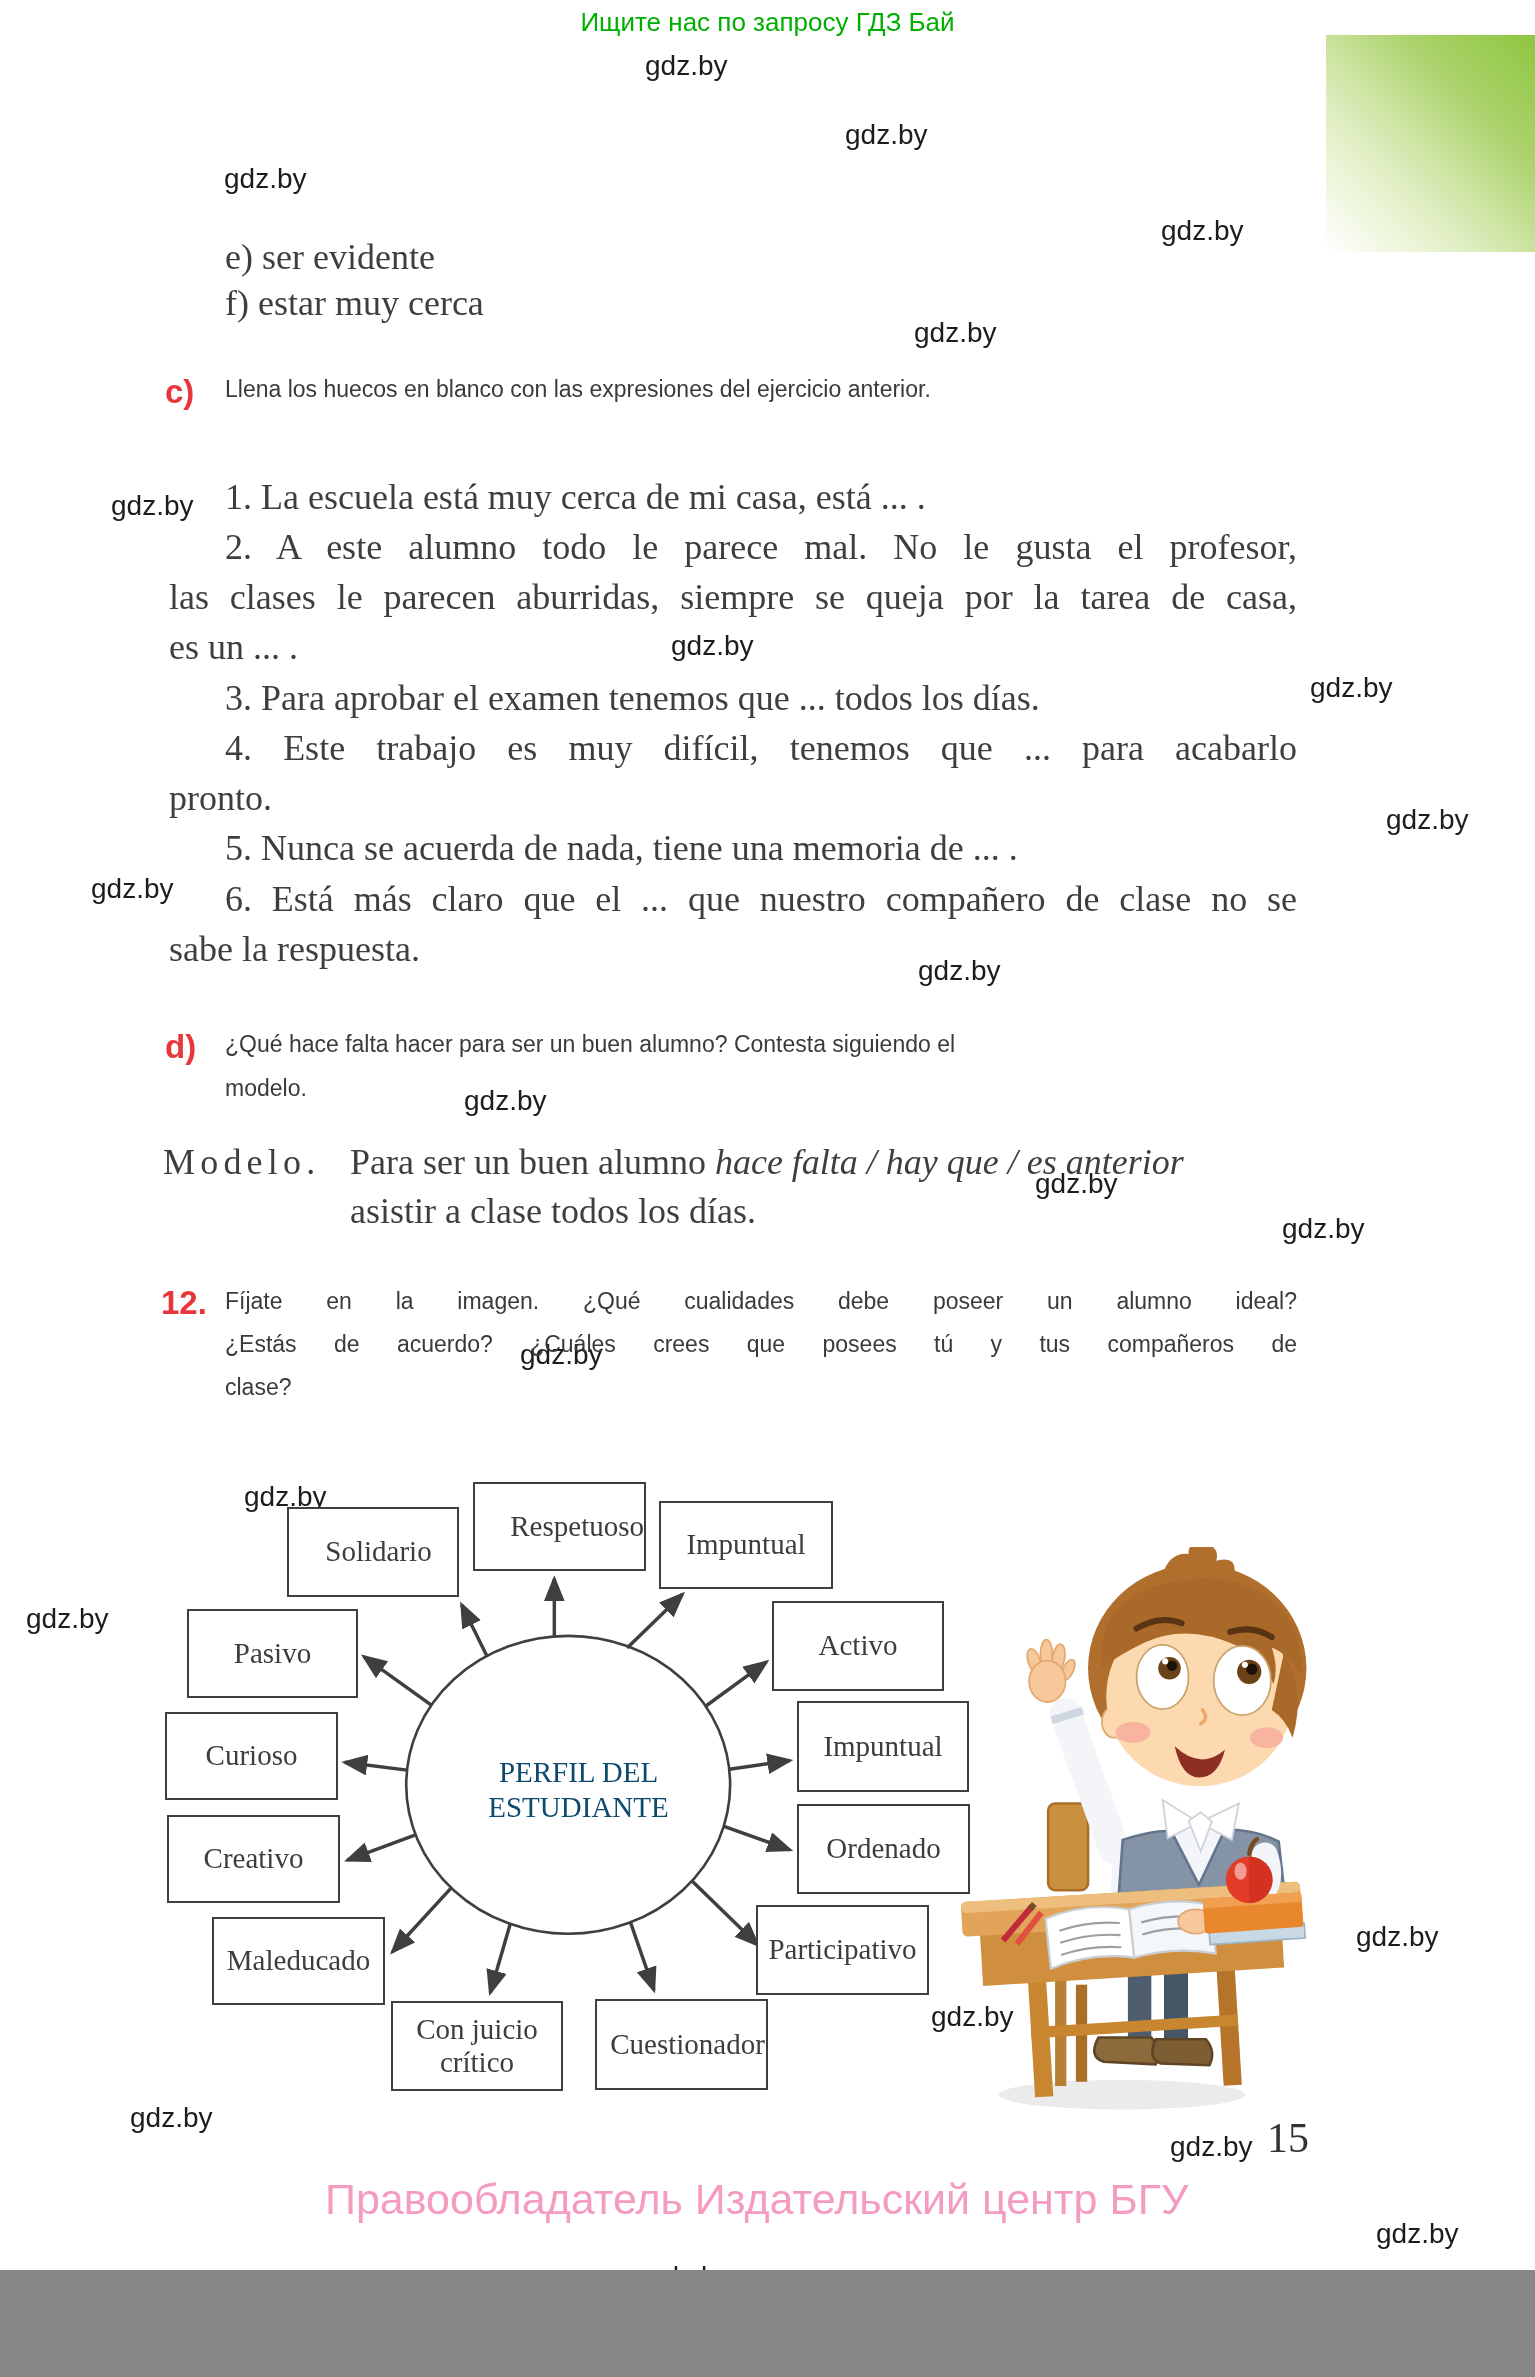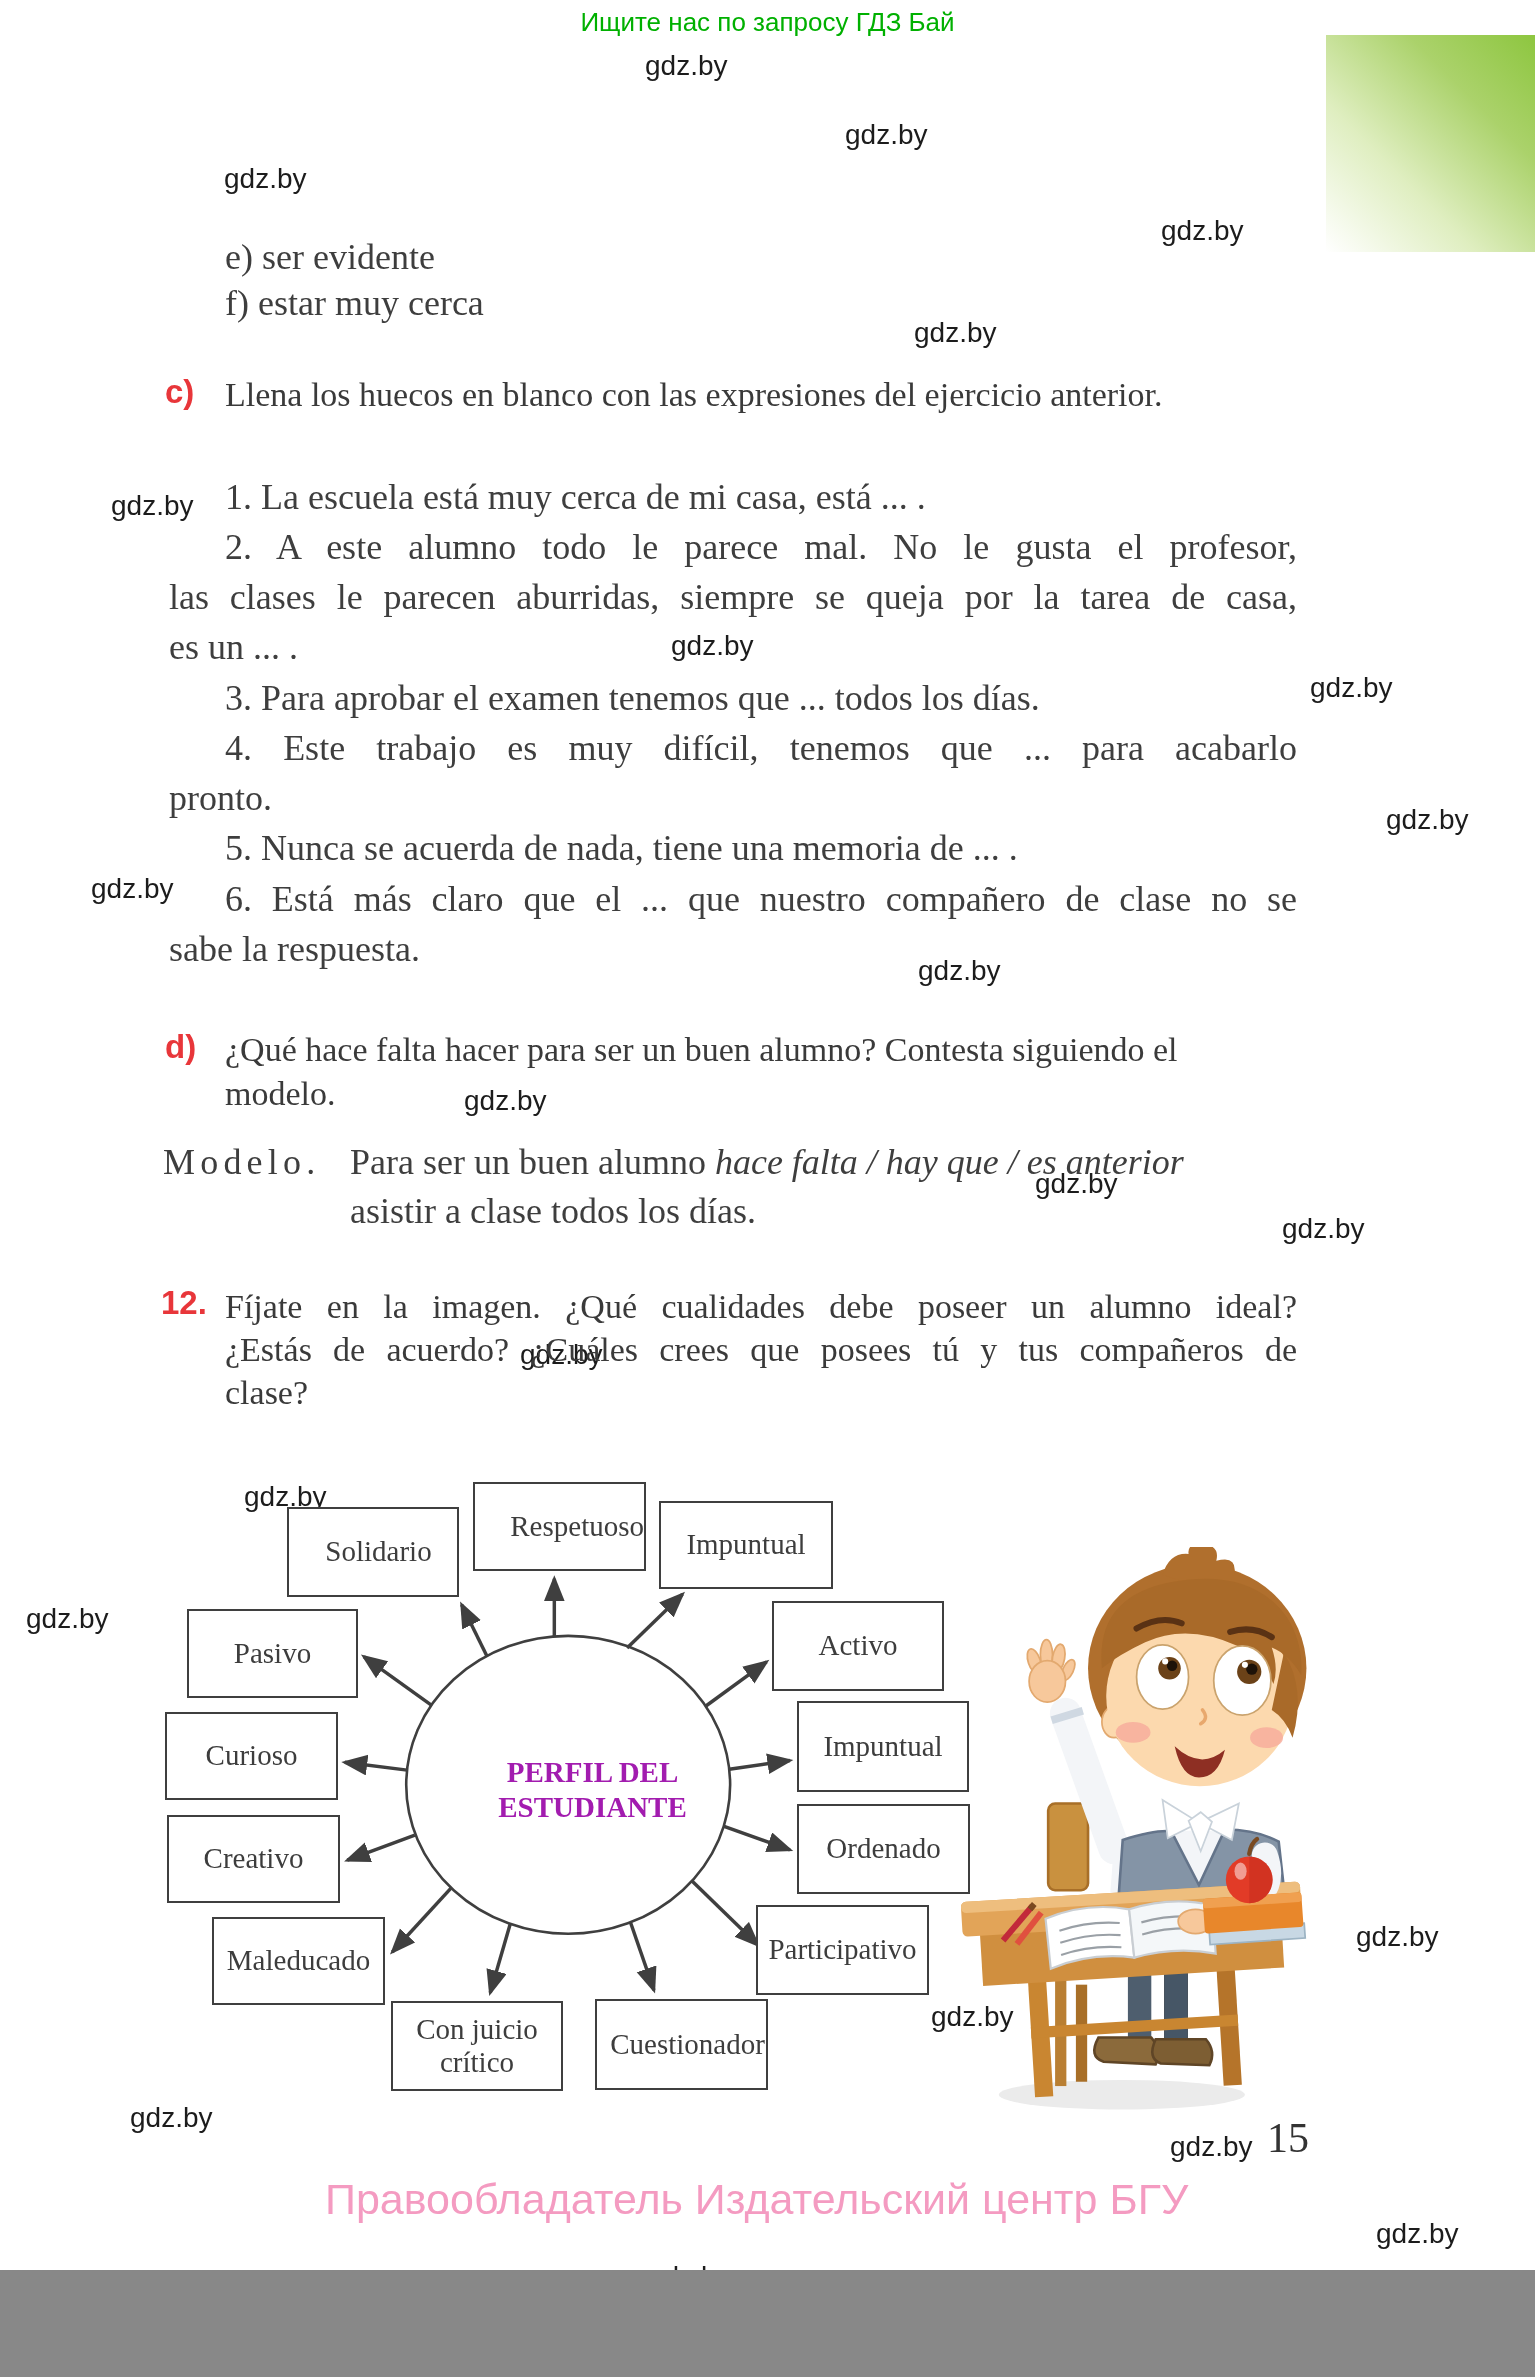--- a/index.html
+++ b/index.html
@@ -20,33 +20,33 @@
   }
   
   .wm{
     position:absolute;font-family:"Liberation Sans", sans-serif;
     font-size:28px;color:#1c1c1c;white-space:nowrap;line-height:1;
   }
   
   .sl{position:absolute;font-size:36px;line-height:43px;white-space:nowrap;color:#3e3e3e;}
   .just{white-space:normal;text-align:justify;text-align-last:justify;}
   
-  .sans{font-family:Liberation Serif, serif;font-size:34px;color:#3a3a3a;}
+  .sans{font-family:Liberation Sans, sans-serif;font-size:23px;color:#3a3a3a;}
   .red{font-family:"Liberation Sans", sans-serif;font-weight:bold;font-size:33px;color:#e8363a;}
   .it{font-style:italic;}
   .modelo-label{display:inline-block;letter-spacing:5.2px;width:187px;}
   
   .dbox{
     position:absolute;border:2.6px solid #3f3f3f;background:#fff;
     display:flex;align-items:center;justify-content:center;text-align:center;
     font-size:29px;color:#3d3d3d;line-height:1.15;box-sizing:border-box;
   }
   .ellipse-title{
-    position:absolute;left:445px;top:1755px;width:295px;text-align:center;
-    font-weight:bold;font-size:29px;line-height:35px;color:#a21caf;
+    position:absolute;left:431px;top:1755px;width:295px;text-align:center;
+    font-weight:normal;font-size:29px;line-height:35px;color:#0c4a6e;
   }
   .diagram-svg{position:absolute;left:0;top:1421px;}
   .boy-svg{position:absolute;left:944px;top:1547px;}
   
   .pagenum{position:absolute;left:1267px;top:2114px;font-size:42px;color:#333;}
   .pink{
     position:absolute;left:325px;top:2175px;
     font-family:"Liberation Sans", sans-serif;font-size:43px;color:#f49bc1;white-space:nowrap;
   }
   .bluefoot{

